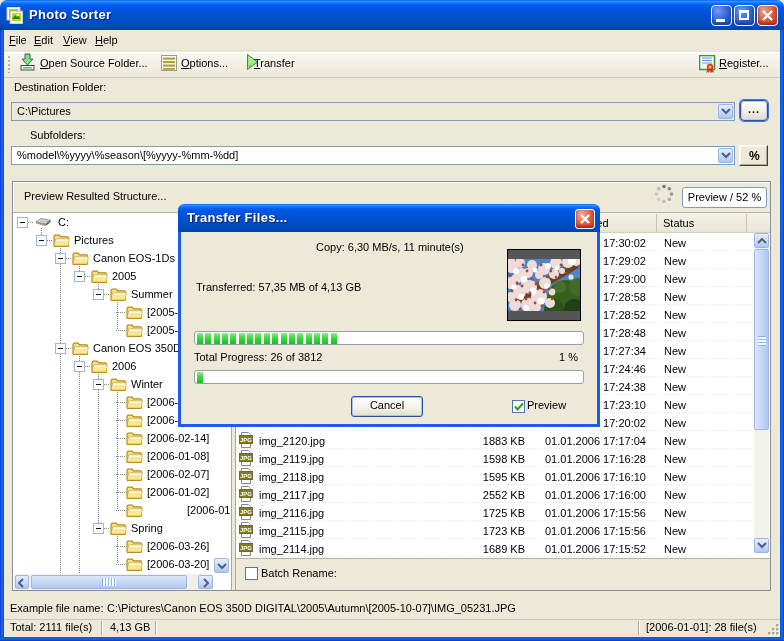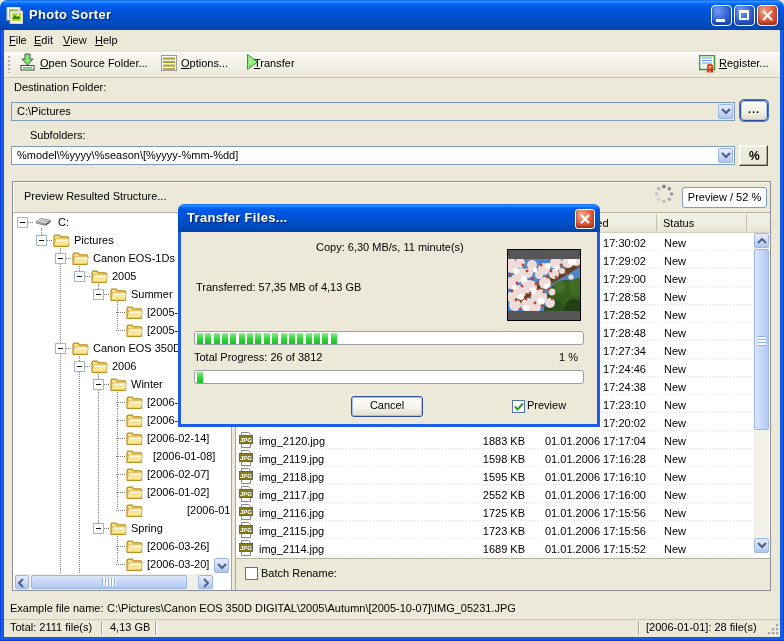--- a/index.html
+++ b/index.html
@@ -239,21 +239,21 @@
         <path d="M2.6 5.8 h13.6 l-1.1 7 H1.6 z" fill="#fffef4" stroke="#cfa63a" stroke-width="0.8"></path>
         <path d="M2.8 7.8 h13 l-0.8 4.4 H2.1 z" fill="#f9e794"></path>
       </svg></div>
     <div class="abs" style="left:133px;top:219px;white-space:nowrap;">[2006-02-14]</div>
     <div class="abs" style="left:102px;top:243px;width:10px;height:1px;background:repeating-linear-gradient(90deg,#808080 0 1px,transparent 1px 2px);"></div>
     <div class="abs" style="left:112px;top:236px;"><svg width="17" height="15" viewBox="0 0 17 15">
         <path d="M1 12.5 V3.6 L2 2.2 h4.2 L7.5 3.8 h7 q1 0 1 1 v7.7 q0 1-1 1 h-12.5 q-1 0-1-1 z" fill="#f6e288" stroke="#b68a14" stroke-width="1.2"></path>
         <path d="M2.6 5.8 h13.6 l-1.1 7 H1.6 z" fill="#fffef4" stroke="#cfa63a" stroke-width="0.8"></path>
         <path d="M2.8 7.8 h13 l-0.8 4.4 H2.1 z" fill="#f9e794"></path>
       </svg></div>
-    <div class="abs" style="left:139px;top:237px;white-space:nowrap;">[2006-01-08]</div>
+    <div class="abs" style="left:133px;top:237px;white-space:nowrap;">[2006-01-08]</div>
     <div class="abs" style="left:102px;top:261px;width:10px;height:1px;background:repeating-linear-gradient(90deg,#808080 0 1px,transparent 1px 2px);"></div>
     <div class="abs" style="left:112px;top:254px;"><svg width="17" height="15" viewBox="0 0 17 15">
         <path d="M1 12.5 V3.6 L2 2.2 h4.2 L7.5 3.8 h7 q1 0 1 1 v7.7 q0 1-1 1 h-12.5 q-1 0-1-1 z" fill="#f6e288" stroke="#b68a14" stroke-width="1.2"></path>
         <path d="M2.6 5.8 h13.6 l-1.1 7 H1.6 z" fill="#fffef4" stroke="#cfa63a" stroke-width="0.8"></path>
         <path d="M2.8 7.8 h13 l-0.8 4.4 H2.1 z" fill="#f9e794"></path>
       </svg></div>
     <div class="abs" style="left:133px;top:255px;white-space:nowrap;">[2006-02-07]</div>
     <div class="abs" style="left:102px;top:279px;width:10px;height:1px;background:repeating-linear-gradient(90deg,#808080 0 1px,transparent 1px 2px);"></div>
     <div class="abs" style="left:112px;top:272px;"><svg width="17" height="15" viewBox="0 0 17 15">
         <path d="M1 12.5 V3.6 L2 2.2 h4.2 L7.5 3.8 h7 q1 0 1 1 v7.7 q0 1-1 1 h-12.5 q-1 0-1-1 z" fill="#f6e288" stroke="#b68a14" stroke-width="1.2"></path>

